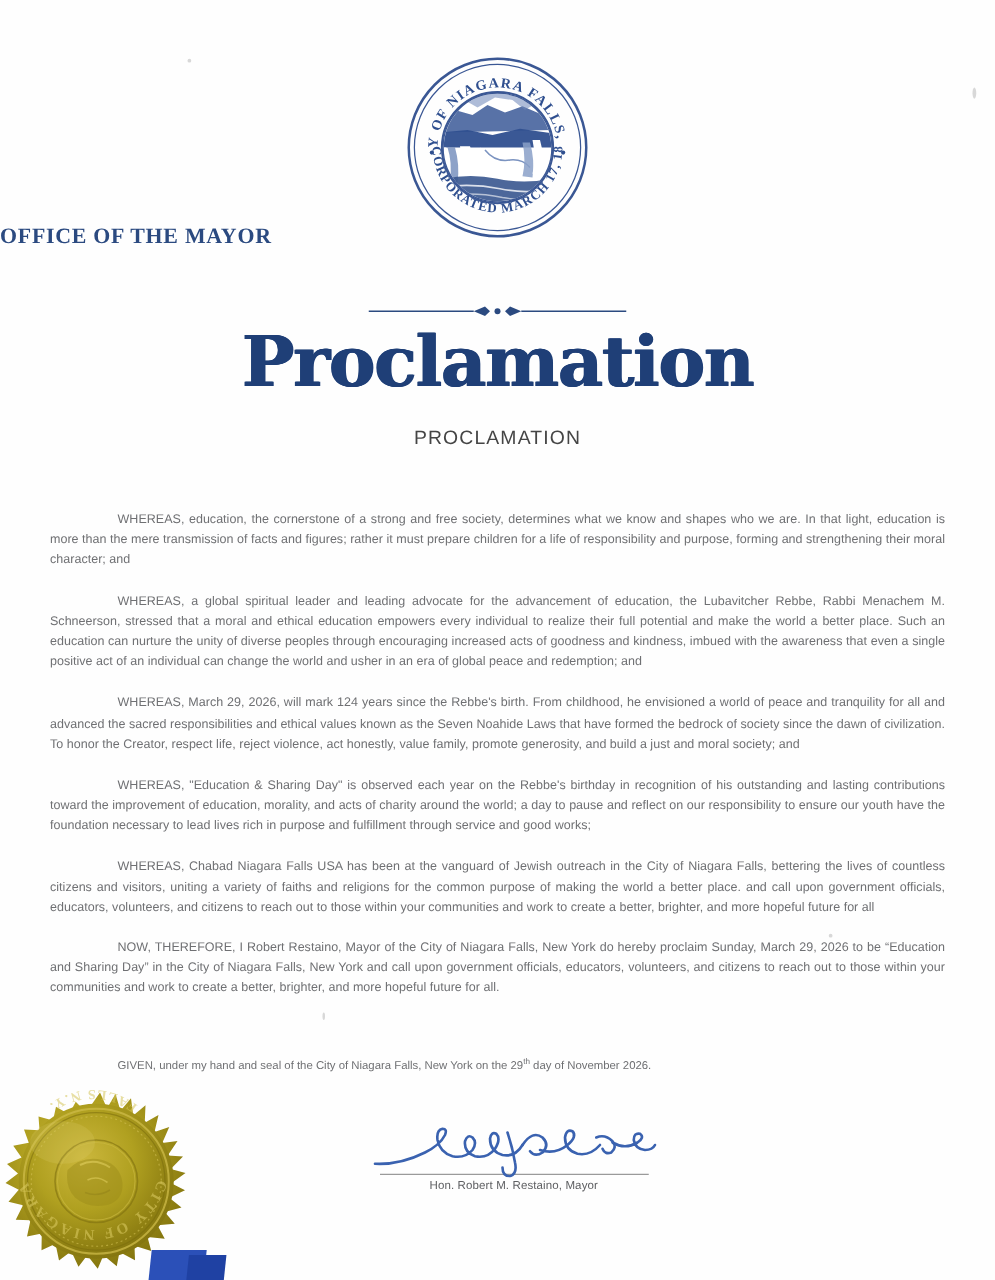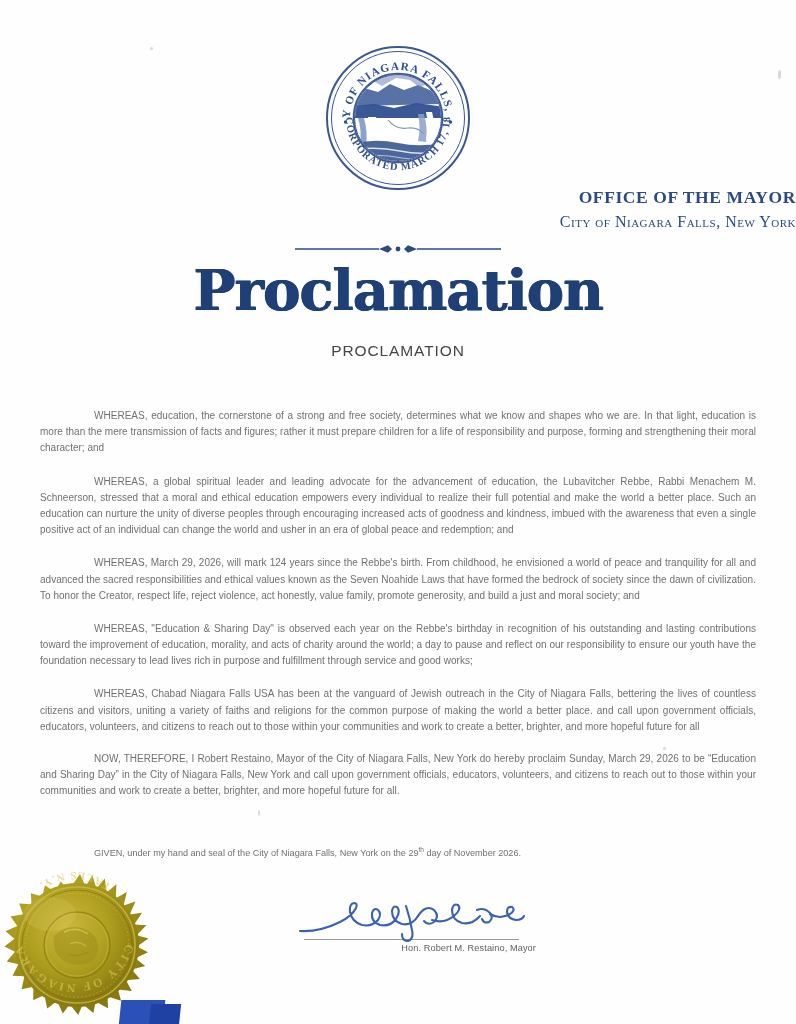--- a/index.html
+++ b/index.html
@@ -30,25 +30,24 @@
     top: 44px;
     display: flex;
     justify-content: center;
   }
   .seal-svg { display: block; }
 
   
   .header-block {
     position: absolute;
     left: 0; right: 0;
-    top: 187px;
-    text-align: right;
+    top: 178px;
+    text-align: left;
     color: #2c4a7c;
     font-family: "Liberation Serif", serif;
-    margin-left: 16px;
   }
   .office-line {
     font-size: 17.5px;
     letter-spacing: 0.6px;
     font-weight: 700;
     color: #2b4a80;
     line-height: 1.25;
   }
   .city-line {
     font-size: 16px;
@@ -147,21 +146,20 @@
     width: 215px;
     height: 1px;
     background: #9a9a9a;
     margin: -3px auto 0 auto;
   }
   .sig-name {
     font-size: 9.2px;
     color: #5f6063;
     margin-top: 3px;
     letter-spacing: 0.1px;
-    text-align: right;
   }
 
   
   .gold-seal {
     position: absolute;
     left: -14px;
     top: 866px;
     width: 196px;
     height: 176px;
   }
@@ -229,21 +227,20 @@
       <text font-family="'Liberation Serif', serif" font-size="10.4" fill="#2f4f8f" letter-spacing="0.9" font-weight="600">
         <textPath href="#arcBot" startOffset="50%" text-anchor="middle" side="right">INCORPORATED MARCH 17, 1892</textPath>
       </text>
       <circle cx="21.5" cy="78" r="1.7" fill="#2f4f8f"></circle>
       <circle cx="126.5" cy="78" r="1.7" fill="#2f4f8f"></circle>
     </svg>
   </div>
 
   <div class="header-block">
     <div class="office-line">OFFICE OF THE MAYOR</div>
-    <div class="city-line">City of Niagara Falls, New York</div>
   </div>
 
   <div class="ornament">
     <svg width="210" height="12" viewBox="0 0 210 12">
       <line x1="2" y1="6" x2="86" y2="6" stroke="#2b4a80" stroke-width="1.3"></line>
       <line x1="124" y1="6" x2="208" y2="6" stroke="#2b4a80" stroke-width="1.3"></line>
       <path d="M86,6 L95,2.2 L99,6 L95,9.8 Z" fill="#2b4a80"></path>
       <path d="M124,6 L115,2.2 L111,6 L115,9.8 Z" fill="#2b4a80"></path>
       <circle cx="105" cy="6" r="2.4" fill="#2b4a80"></circle>
     </svg>

